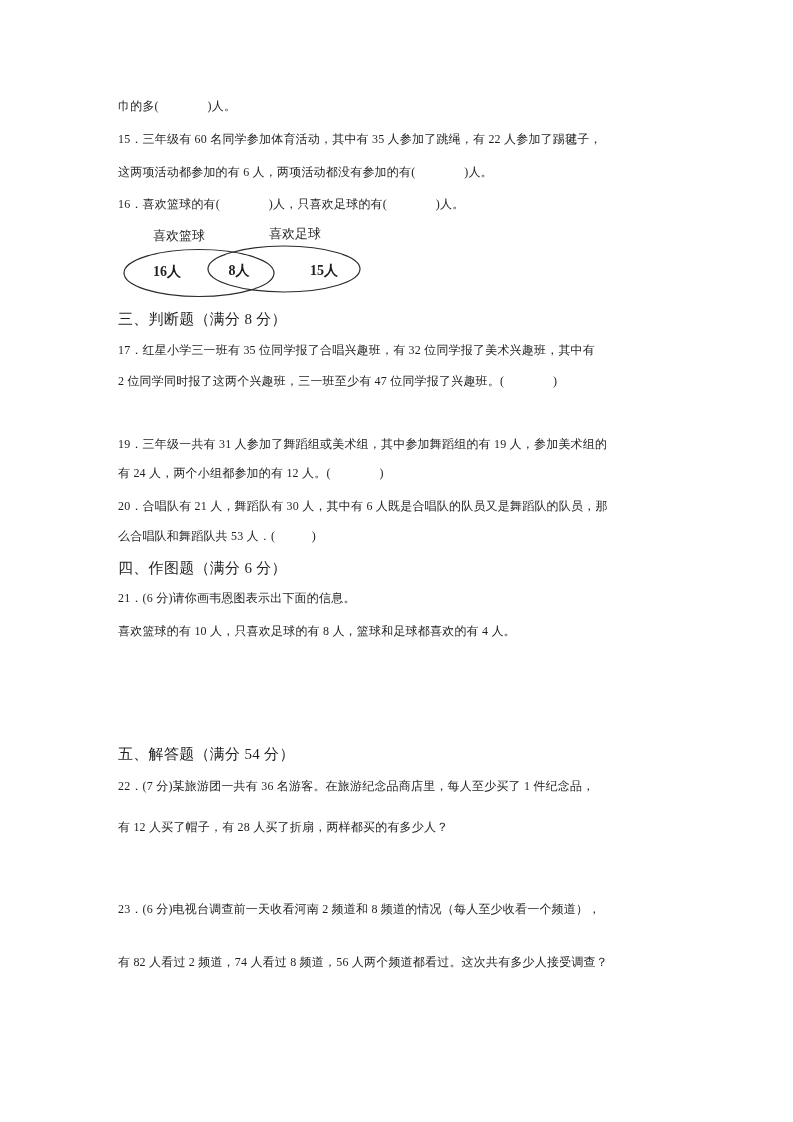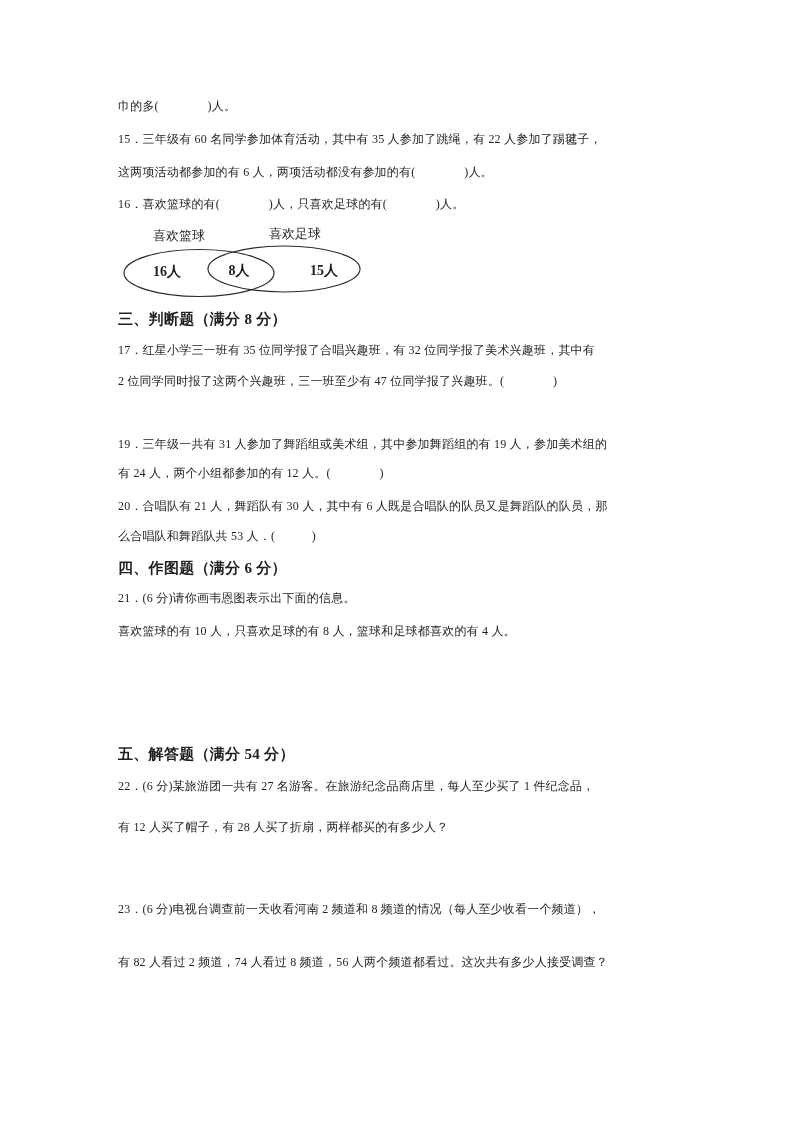--- a/index.html
+++ b/index.html
@@ -14,21 +14,21 @@
   }
   .ln{
     position:absolute;
     left:118px;
     font-size:12px;
     line-height:1.15;
     white-space:pre;
     letter-spacing:0.2px;
   }
   .hd{
-    font-weight:bold;
+    font-weight:normal;
     font-size:15px;
     letter-spacing:0.3px;
   }
   .venn{
     position:absolute;
     left:105px;top:224px;
     width:285px;height:82px;
   }
   .venn svg{display:block;width:100%;height:100%;}
   .venn text{
@@ -75,19 +75,19 @@
   <div class="ln" style="top:500px">20．合唱队有 21 人，舞蹈队有 30 人，其中有 6 人既是合唱队的队员又是舞蹈队的队员，那</div>
   <div class="ln" style="top:530px">么合唱队和舞蹈队共 53 人．(　　　)</div>
 
   <div class="ln hd" style="top:560px">四、作图题（满分 6 分）</div>
 
   <div class="ln" style="top:592px">21．(6 分)请你画韦恩图表示出下面的信息。</div>
   <div class="ln" style="top:625px">喜欢篮球的有 10 人，只喜欢足球的有 8 人，篮球和足球都喜欢的有 4 人。</div>
 
   <div class="ln hd" style="top:746px">五、解答题（满分 54 分）</div>
 
-  <div class="ln" style="top:780px">22．(6 分)某旅游团一共有 27 名游客。在旅游纪念品商店里，每人至少买了 1 件纪念品，</div>
+  <div class="ln" style="top:780px">22．(7 分)某旅游团一共有 36 名游客。在旅游纪念品商店里，每人至少买了 1 件纪念品，</div>
   <div class="ln" style="top:821px">有 12 人买了帽子，有 28 人买了折扇，两样都买的有多少人？</div>
 
   <div class="ln" style="top:903px">23．(6 分)电视台调查前一天收看河南 2 频道和 8 频道的情况（每人至少收看一个频道），</div>
   <div class="ln" style="top:956px">有 82 人看过 2 频道，74 人看过 8 频道，56 人两个频道都看过。这次共有多少人接受调查？</div>
 
 </div>
 
 </body></html>

